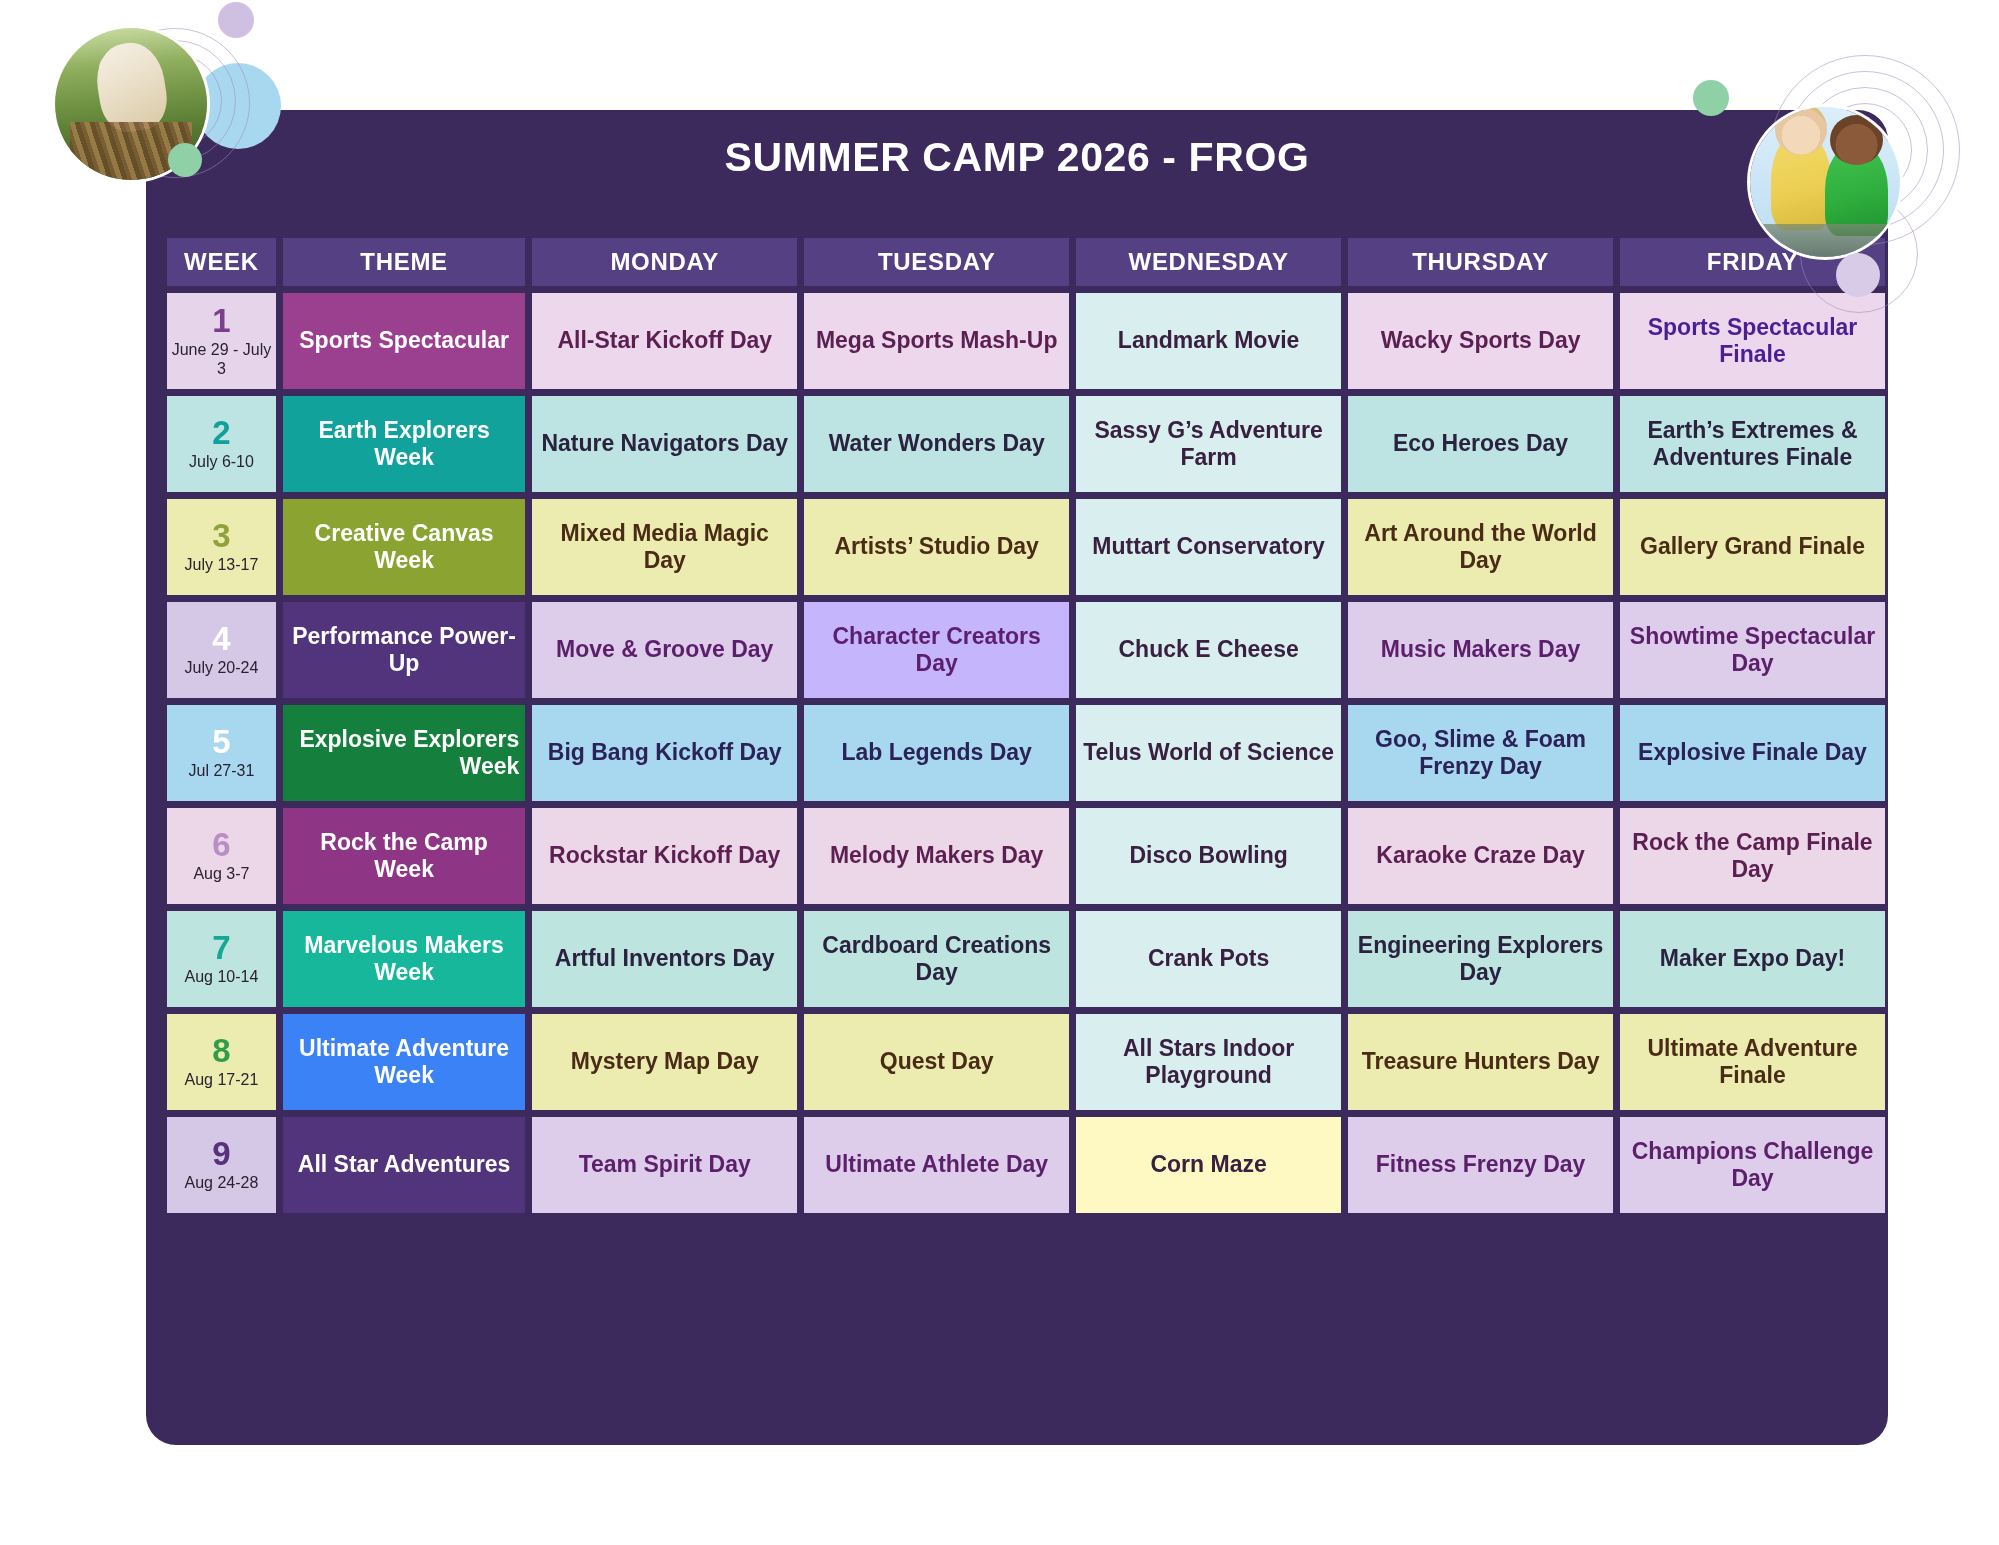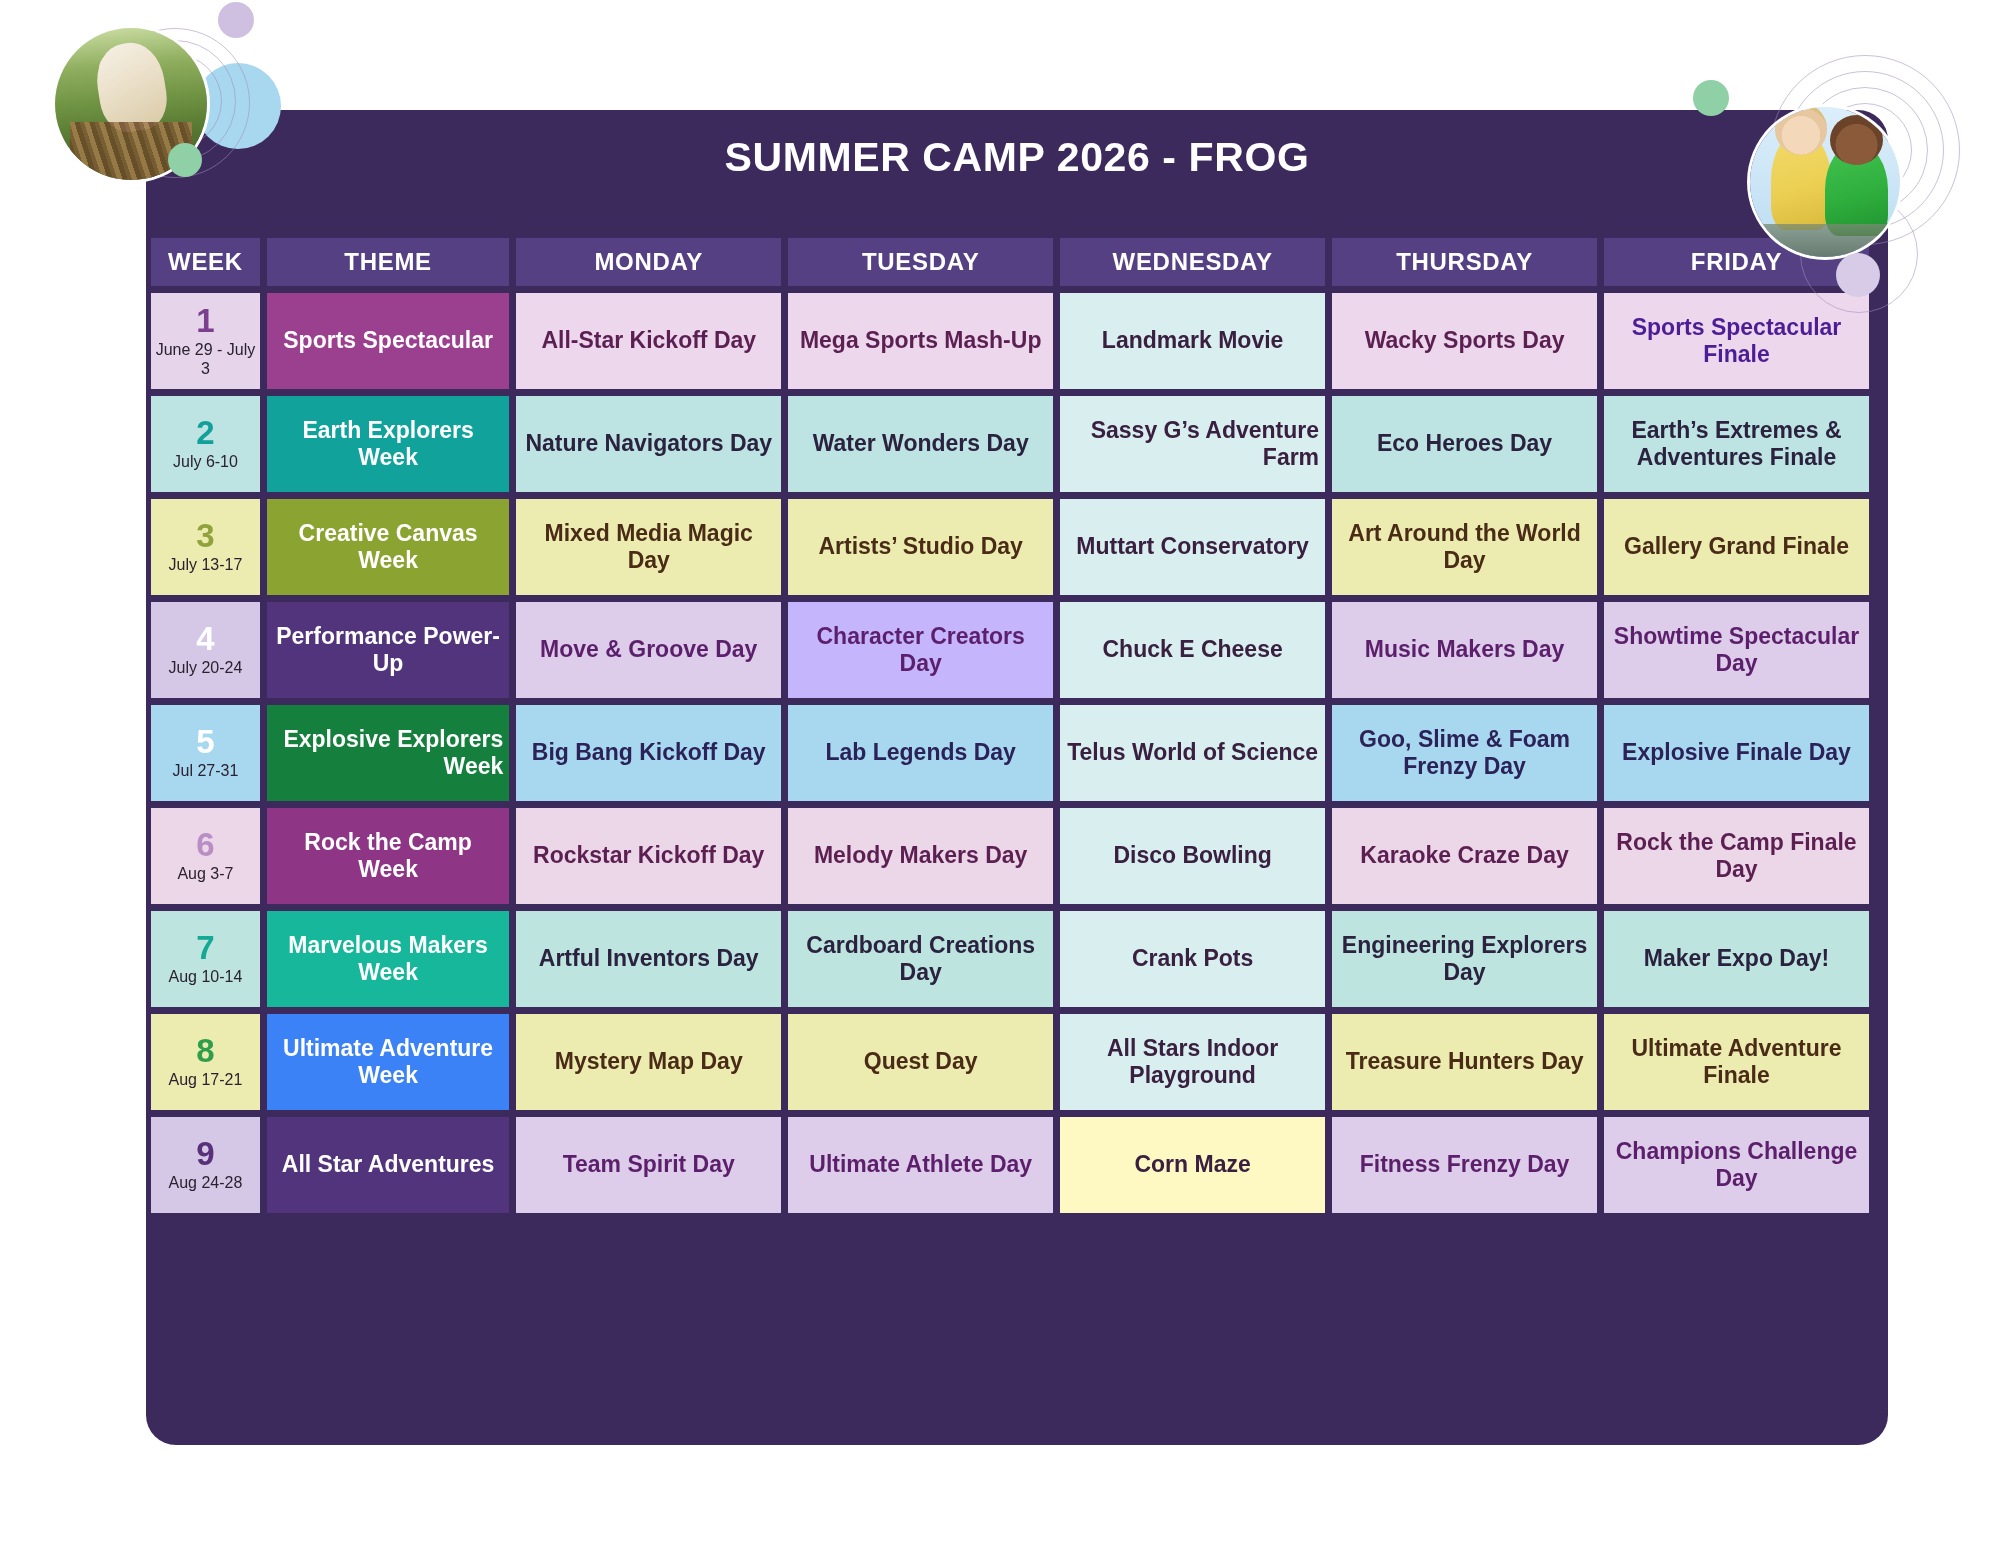--- a/index.html
+++ b/index.html
@@ -88,21 +88,21 @@
     text-align: center;
     color: #ffffff;
     font-size: 41px;
     font-weight: 700;
     letter-spacing: .6px;
   }
 
   
   .grid {
     position: absolute;
-    left: 146px; top: 233px;
+    left: 162px; top: 233px;
     width: 1728px;
     border-collapse: separate;
     border-spacing: 3px;
     z-index: 5;
     table-layout: fixed;
   }
   .grid th, .grid td {
     border: 2px solid #3d2a5c;
     text-align: center;
     vertical-align: middle;
@@ -201,21 +201,21 @@
           <td class="day" style="background: rgb(236, 215, 236); color: #4c1d95;">Sports Spectacular Finale</td>
         </tr>
         <tr class="row-h">
           <td class="week" style="background: rgb(189, 228, 226);">
             <div class="wk-num" style="color: rgb(18, 160, 155);">2</div>
             <div class="wk-date">July 6-10</div>
           </td>
           <td class="theme" style="background: rgb(17, 162, 156);">Earth Explorers Week</td>
           <td class="day" style="background: rgb(189, 228, 226); color: rgb(43, 34, 64);">Nature Navigators Day</td>
           <td class="day" style="background: rgb(189, 228, 226); color: rgb(43, 34, 64);">Water Wonders Day</td>
-          <td class="day" style="background: rgb(217, 239, 239); color: rgb(58, 32, 64); text-align: right;">Sassy G’s Adventure Farm</td>
+          <td class="day" style="background: rgb(217, 239, 239); color: rgb(58, 32, 64);">Sassy G’s Adventure Farm</td>
           <td class="day" style="background: rgb(189, 228, 226); color: rgb(43, 34, 64);">Eco Heroes Day</td>
           <td class="day" style="background: rgb(189, 228, 226); color: rgb(43, 34, 64);">Earth’s Extremes &amp; Adventures Finale</td>
         </tr>
         <tr class="row-h">
           <td class="week" style="background: rgb(236, 235, 176);">
             <div class="wk-num" style="color: rgb(143, 162, 60);">3</div>
             <div class="wk-date">July 13-17</div>
           </td>
           <td class="theme" style="background: rgb(139, 164, 49);">Creative Canvas Week</td>
           <td class="day" style="background: rgb(236, 235, 176); color: rgb(74, 44, 22);">Mixed Media Magic Day</td>

